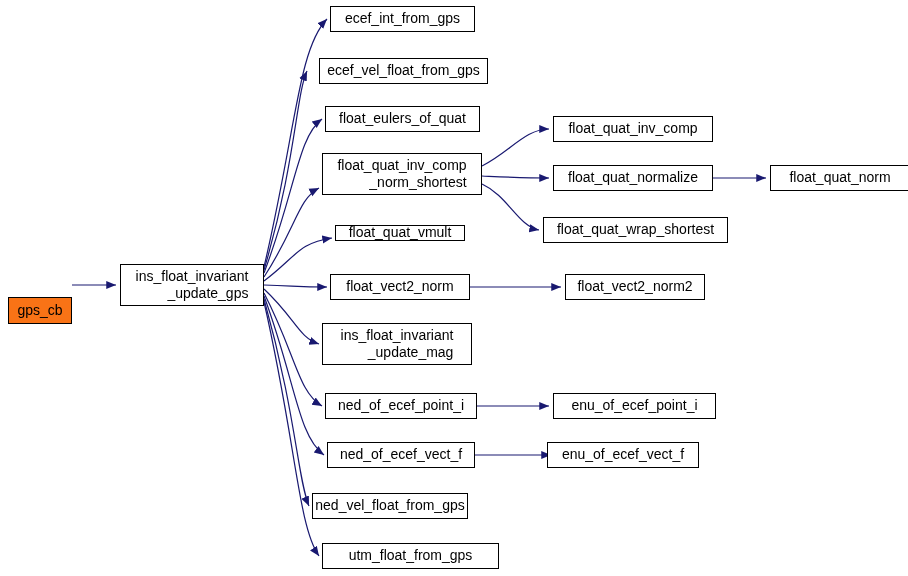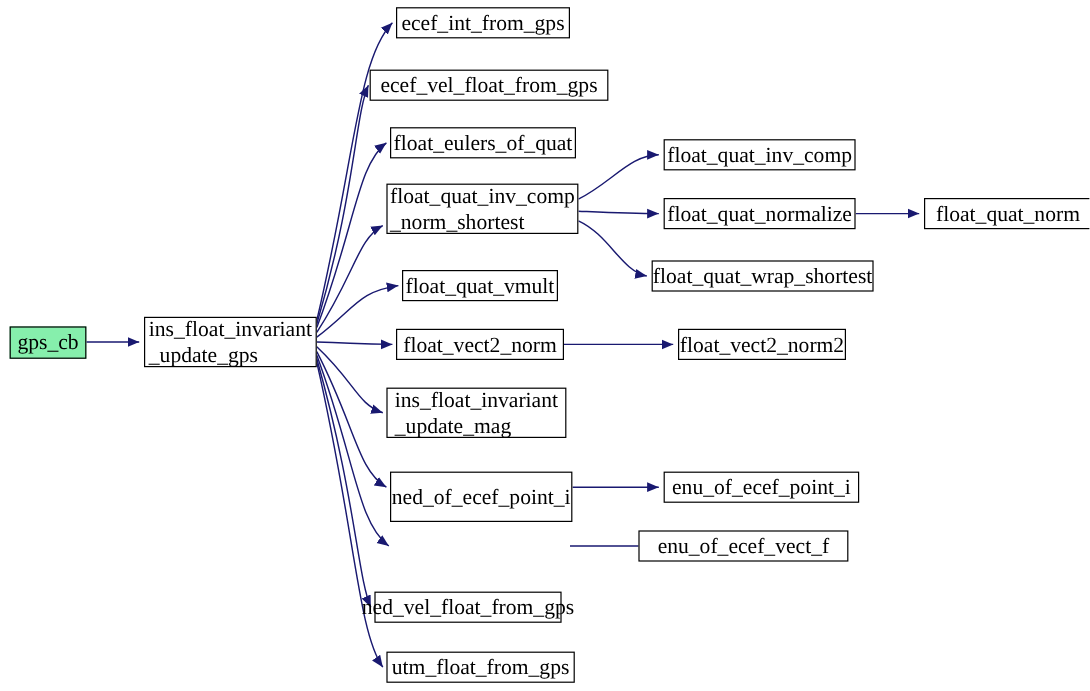--- a/index.html
+++ b/index.html
@@ -11,26 +11,25 @@
     overflow:hidden;
   }
   #edge-layer{position:absolute;left:0;top:0;width:908px;height:576px;}
   .edge{stroke:#191970;fill:none;stroke-width:1.2px;}
   .node{
     position:absolute;
     box-sizing:border-box;
     border:1px solid #000000;
     background:#ffffff;
     display:flex;align-items:center;justify-content:center;
-    font-size:18px;color:#000000;
-    text-align:left;
+    font-size:14px;color:#000000;
+    text-align:right;
     line-height:1.25;
-    font-family:Liberation Serif, serif;
   }
-  .node.highlight{background:#86efac;}
+  .node.highlight{background:#f97316;margin-top:25px;}
   .lbl{white-space:pre-line;}
 </style>
 </head>
 <body>
 
 <div id="canvas">
 
   <svg id="edge-layer" width="908" height="576" viewBox="0 0 908 576">
     <defs>
       <marker id="arrow" viewBox="0 0 10 10" refX="9" refY="5" markerWidth="9" markerHeight="9" orient="auto">
@@ -67,56 +66,59 @@
 
   <div class="node" style="left:120px;top:264px;width:144px;height:42px">
     <span class="lbl">ins_float_invariant
 _update_gps</span>
   </div>
 
   <div class="node" style="left:330px;top:6px;width:145px;height:26px">
     <span class="lbl">ecef_int_from_gps</span>
   </div>
 
-  <div class="node" style="left:308px;top:58px;width:199px;height:26px">
+  <div class="node" style="left:319px;top:58px;width:169px;height:26px">
     <span class="lbl">ecef_vel_float_from_gps</span>
   </div>
 
   <div class="node" style="left:325px;top:106px;width:155px;height:26px">
     <span class="lbl">float_eulers_of_quat</span>
   </div>
 
   <div class="node" style="left:322px;top:153px;width:160px;height:42px">
     <span class="lbl">float_quat_inv_comp
 _norm_shortest</span>
   </div>
 
-  <div class="node" style="left:335px;top:225px;width:130px;height:26px">
+  <div class="node" style="left:335px;top:225px;width:130px;height:16px">
     <span class="lbl">float_quat_vmult</span>
   </div>
 
   <div class="node" style="left:330px;top:274px;width:140px;height:26px">
     <span class="lbl">float_vect2_norm</span>
   </div>
 
   <div class="node" style="left:322px;top:323px;width:150px;height:42px">
     <span class="lbl">ins_float_invariant
 _update_mag</span>
   </div>
 
-  <div class="node" style="left:325px;top:393px;width:152px;height:42px">
+  <div class="node" style="left:325px;top:393px;width:152px;height:26px">
     <span class="lbl">ned_of_ecef_point_i</span>
   </div>
 
+  <div class="node" style="left:327px;top:442px;width:148px;height:26px">
+    <span class="lbl">ned_of_ecef_vect_f</span>
+  </div>
 
   <div class="node" style="left:312px;top:493px;width:156px;height:26px">
     <span class="lbl">ned_vel_float_from_gps</span>
   </div>
 
-  <div class="node" style="left:322px;top:543px;width:157px;height:26px">
+  <div class="node" style="left:322px;top:543px;width:177px;height:26px">
     <span class="lbl">utm_float_from_gps</span>
   </div>
 
   <div class="node" style="left:553px;top:116px;width:160px;height:26px">
     <span class="lbl">float_quat_inv_comp</span>
   </div>
 
   <div class="node" style="left:553px;top:165px;width:160px;height:26px">
     <span class="lbl">float_quat_normalize</span>
   </div>
@@ -126,21 +128,21 @@
   </div>
 
   <div class="node" style="left:565px;top:274px;width:140px;height:26px">
     <span class="lbl">float_vect2_norm2</span>
   </div>
 
   <div class="node" style="left:553px;top:393px;width:163px;height:26px">
     <span class="lbl">enu_of_ecef_point_i</span>
   </div>
 
-  <div class="node" style="left:532px;top:442px;width:175px;height:26px">
+  <div class="node" style="left:547px;top:442px;width:152px;height:26px">
     <span class="lbl">enu_of_ecef_vect_f</span>
   </div>
 
   <div class="node" style="left:770px;top:165px;width:140px;height:26px">
     <span class="lbl">float_quat_norm</span>
   </div>
 
 </div>
 
 </body></html>

